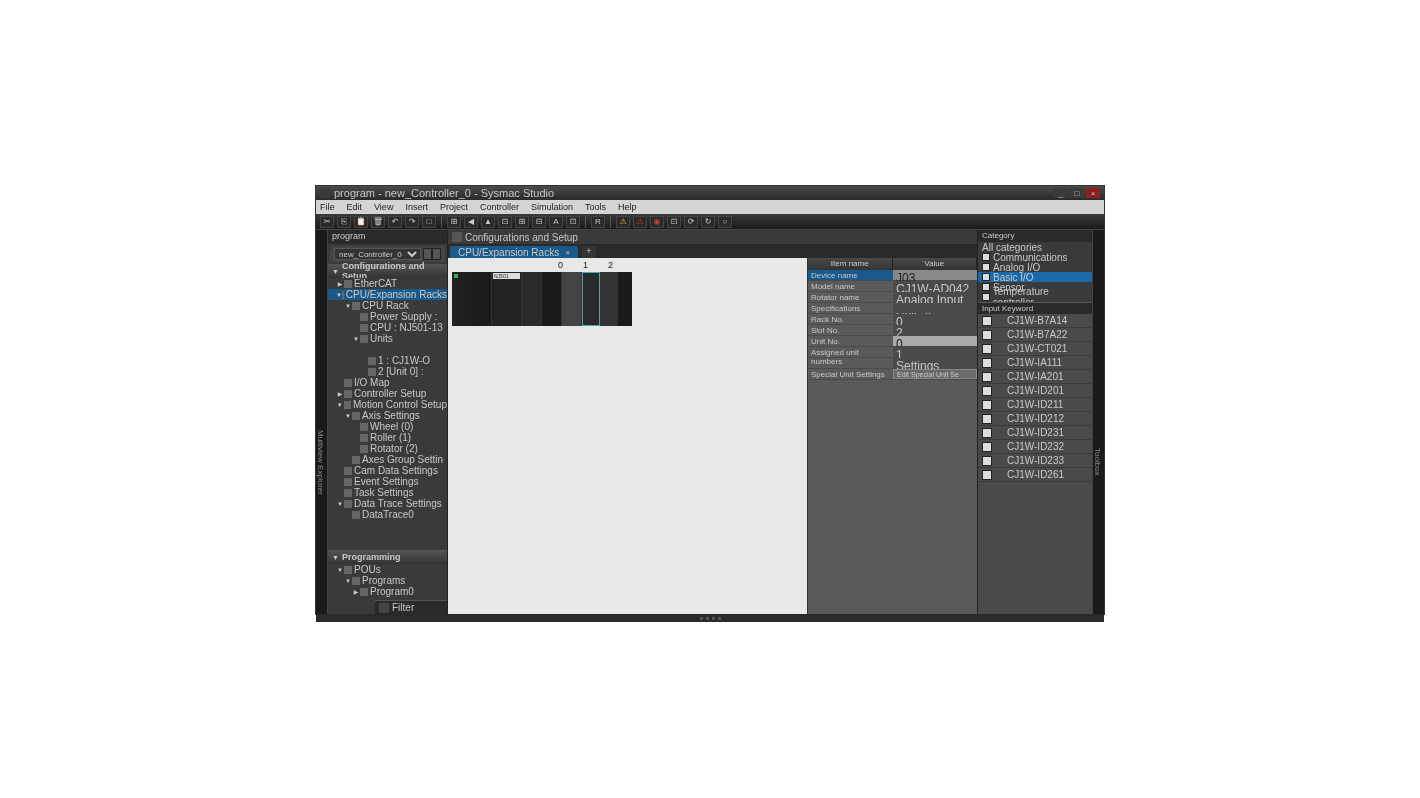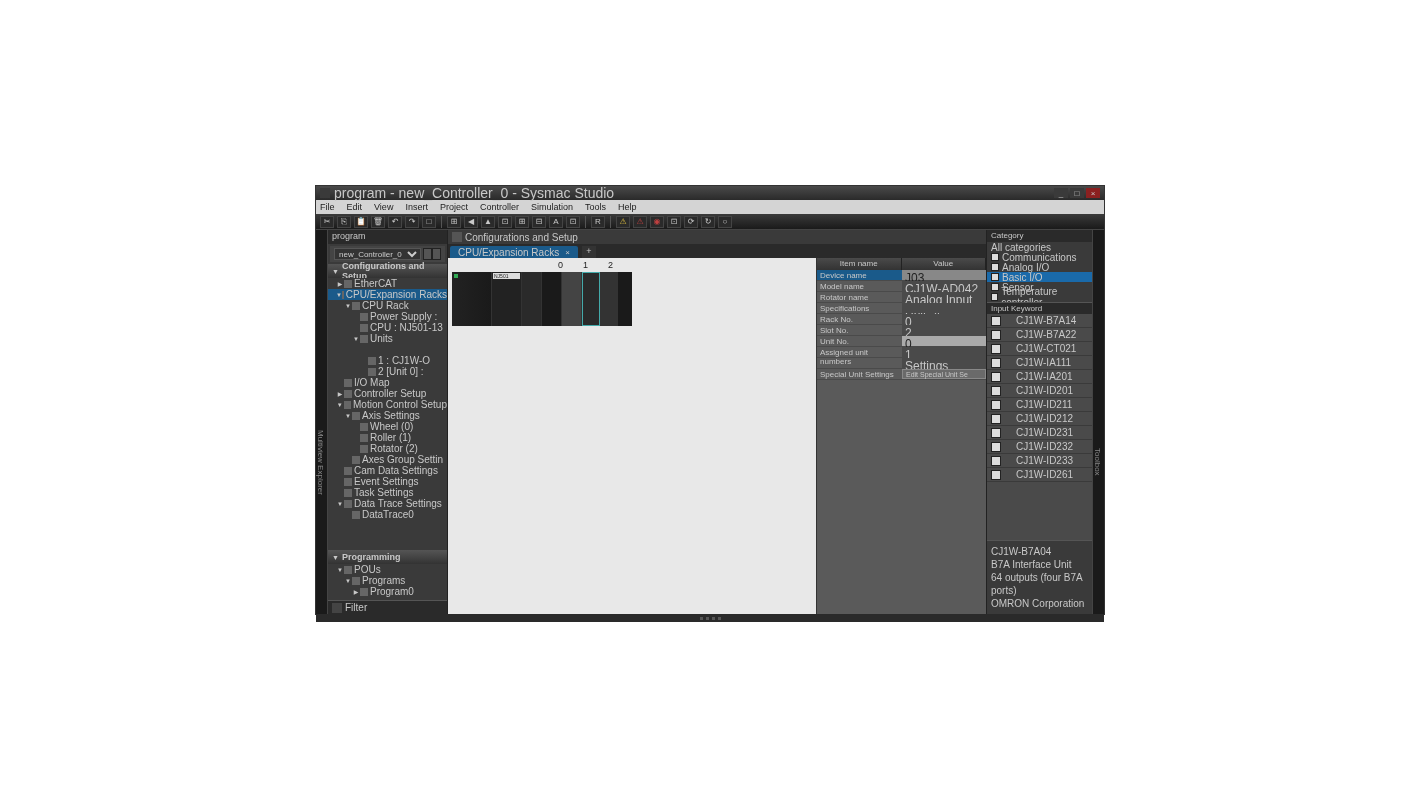--- a/index.html
+++ b/index.html
@@ -1,20 +1,20 @@
 <!DOCTYPE html>
 <html><head>
 <meta charset="utf-8">
 <style>
 * { margin:0; padding:0; box-sizing:border-box; font-family:Arial,sans-serif; font-size:10px; color:#c8c8c8; }
 body { background:#fff; width:1420px; height:798px; }
 .app { position:absolute; left:315px; top:185px; width:790px; height:430px; background:#1a1a1a; border:1px solid #333; }
 .titlebar { height:14px; background:linear-gradient(#4a4a4a,#2a2a2a); display:flex; align-items:center; padding:0 4px; }
 .titlebar .ico { width:10px; height:10px; background:#3a3a3a; margin-right:4px; }
-.titlebar .t { flex:1; font-size:14px; }
+.titlebar .t { flex:1; font-size:11px; }
 .winbtns { display:flex; gap:2px; }
 .winbtns span { width:14px; height:10px; background:#3a3a3a; display:flex; align-items:center; justify-content:center; font-size:8px; }
 .winbtns .cl { background:#8b2020; }
 .menubar { height:14px; background:#d4d4d4; display:flex; padding:0 4px; gap:12px; align-items:center; }
 .menubar span { color:#222; font-size:9px; cursor:pointer; }
 .toolbar { height:16px; background:linear-gradient(#3a3a3a,#1a1a1a); display:flex; align-items:center; padding:0 4px; gap:3px; border-bottom:1px solid #444; }
 .toolbar .tb { width:14px; height:12px; background:#2a2a2a; border:1px solid #444; cursor:pointer; display:flex; align-items:center; justify-content:center; font-size:8px; }
 .toolbar .sep { width:1px; height:12px; background:#555; margin:0 2px; }
 .toolbar .tb.w { color:#e0c040; }
 .toolbar .tb.r { color:#c04040; }
@@ -26,21 +26,21 @@
 .ctlsel select { flex:1; background:#333; border:1px solid #555; color:#ccc; font-size:8px; height:12px; }
 .ctlsel .sq { width:18px; height:12px; background:#222; margin-left:2px; display:flex; }
 .ctlsel .sq i { flex:1; background:#555; margin:1px; }
 .treehdr { height:14px; background:linear-gradient(#555,#333); font-size:9px; padding:1px 4px; display:flex; align-items:center; font-weight:bold; }
 .treehdr::before { content:'▼'; margin-right:3px; font-size:7px; }
 .tree { flex:1; overflow:auto; background:#3a3a3a; }
 .ti { display:flex; align-items:center; height:11px; font-size:8px; cursor:pointer; white-space:nowrap; overflow:hidden; }
 .ti.sel { background:#1a5a8a; }
 .ti .tw { font-size:6px; width:8px; text-align:center; }
 .ti .ic { width:8px; height:8px; background:#666; margin-right:2px; }
-.filter { height:14px; background:#2a2a2a; display:flex; align-items:center; padding:0 4px; border-top:1px solid #555; }
+.filter { height:14px; background:#2a2a2a; display:flex; align-items:center; padding:0 4px; border-top:1px solid #555;margin-left:47px; }
 .filter .fi { width:10px; height:10px; background:#444; margin-right:3px; }
 .center { flex:1; display:flex; flex-direction:column; background:#2a2a2a; }
 .chdr { height:14px; background:#3a3a3a; display:flex; align-items:center; padding:0 4px; font-size:9px; }
 .chdr .gi { width:10px; height:10px; background:#555; margin-right:3px; }
 .tabs { height:14px; background:#2a2a2a; display:flex; align-items:flex-end; padding-left:2px; }
 .tab { background:#1a5a8a; padding:1px 8px; font-size:8px; height:12px; display:flex; align-items:center; border-radius:2px 2px 0 0; cursor:pointer; }
 .tab .x { margin-left:6px; font-size:8px; }
 .addtab { width:14px; height:12px; background:#333; margin-left:4px; text-align:center; font-size:9px; cursor:pointer; }
 .cbody { flex:1; display:flex; }
 .canvas { flex:1; background:#e8e8e8; position:relative; overflow:hidden; }
@@ -61,21 +61,21 @@
 .phdr { display:flex; height:12px; }
 .phdr div { flex:1; background:linear-gradient(#4a4a4a,#333); text-align:center; font-size:8px; border-right:1px solid #222; padding-top:1px; }
 .prow { display:flex; height:11px; border-bottom:1px solid #4a4a4a; }
 .prow .k { width:85px; font-size:8px; padding:1px 3px; }
 .prow .v { flex:1; font-size:12px; padding:1px 3px; background:#4a4a4a; }
 .prow.sel { background:#1a5a8a; }
 .prow.sel .v { background:#888; color:#222; }
 .prow.ed .v { background:#aaa; color:#222; }
 .prow.btn .v { background:#6a6a6a; border:1px solid #888; font-size:7px; }
 .pspace { flex:1; background:#5a5a5a; }
-.right { width:106px; background:#6d28d9; display:flex; flex-direction:column; border-left:1px solid #222;justify-content:flex-end; }
+.right { width:115px; background:#6d28d9; display:flex; flex-direction:column; border-left:1px solid #222;justify-content:flex-end; }
 .rhdr { height:12px; background:#2a2a2a; font-size:8px; padding:1px 4px; }
 .cats { background:#3a3a3a; }
 .cat { height:10px; font-size:8px; padding:0 4px; display:flex; align-items:center; cursor:pointer; }
 .cat.sel { background:#1a6aaa; }
 .cat .ci { width:8px; height:8px; background:#ddd; margin-right:3px; border:1px solid #222; }
 .kwhdr { height:12px; background:#2a2a2a; font-size:8px; padding:1px 4px; border-top:1px solid #555; }
 .items { flex:1; overflow:auto; background:#4a4a4a; }
 .item { height:14px; display:flex; align-items:center; padding:6px 4px; font-size:8px; cursor:pointer; border-bottom:1px solid #3a3a3a;gap:11px; }
 .item .ii { width:10px; height:10px; background:#ddd; margin-right:4px; border:1px solid #222; }
 .desc { background:#3a3a3a; padding:4px; font-size:8px; line-height:1.3; min-height:44px; border-top:1px solid #555; }
@@ -437,26 +437,20 @@
           </div>
           <div class="item">
             <span class="ii"></span>
             <span>CJ1W-ID233</span>
           </div>
           <div class="item">
             <span class="ii"></span>
             <span>CJ1W-ID261</span>
           </div>
         </div>
-      <div class="desc">
-        <div>CJ1W-B7A04</div>
-        <div>B7A Interface Unit</div>
-        <div>64 outputs (four B7A ports)</div>
-        <div>OMRON Corporation</div>
-      </div>
     </div>
     <div class="vtab2">Toolbox</div>
   </div>
   <div class="statusbar">
       <i></i>
       <i></i>
       <i></i>
       <i></i>
     </div>
 </div>

